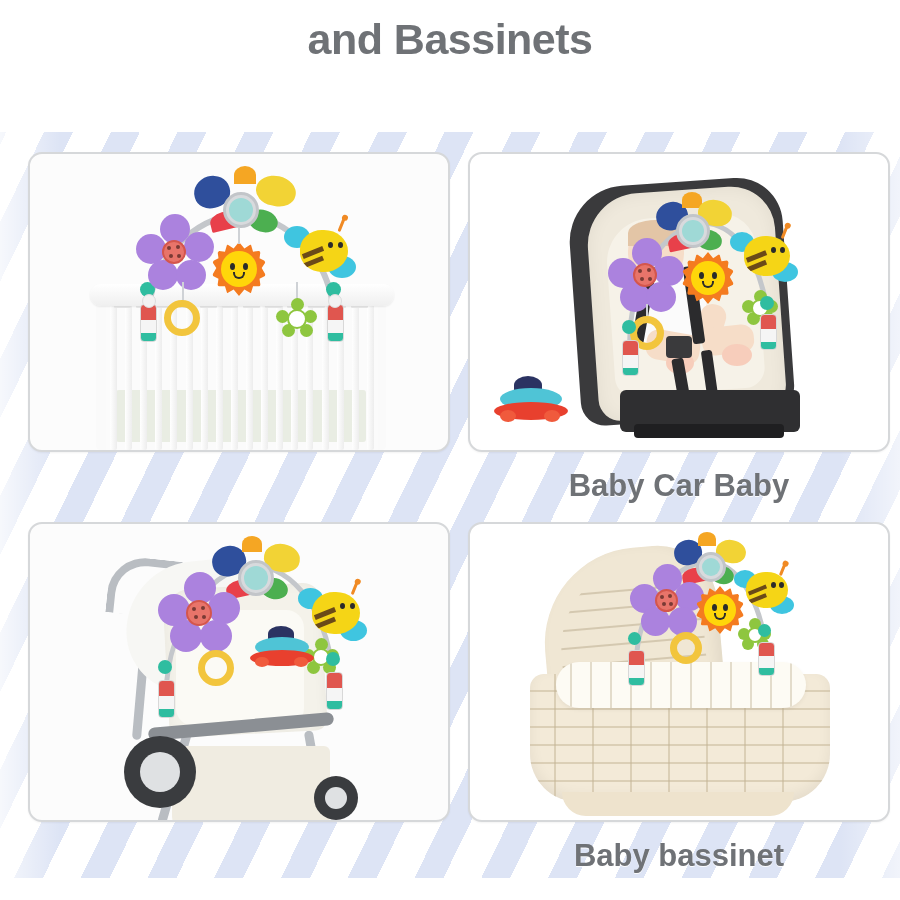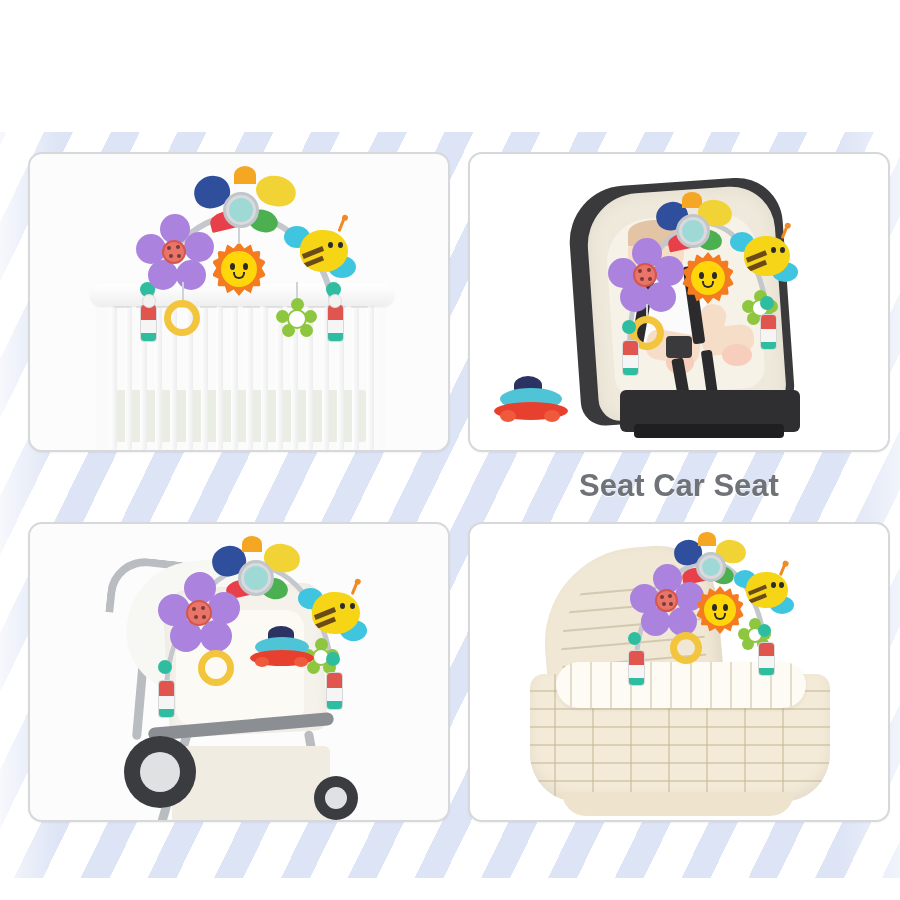--- a/index.html
+++ b/index.html
@@ -291,20 +291,21 @@
 
 <div class="bg-stripes"></div>
 <div class="bg-fade-top"></div>
 <div class="bg-fade-bottom"></div>
 <div class="bg-soft-left"></div>
 <div class="bg-soft-right"></div>
 
 <div class="page">
 
   <div class="headline">
+    <span class="l2">and Bassinets</span>
   </div>
 
   <div class="grid">
 
     <div class="cell">
       <div class="card card-1">
         <div class="scene">
 
           <div class="crib-post" style="left:66px;bottom:0;height:164px;"></div>
           <div class="crib-post" style="left:342px;bottom:0;height:164px;"></div>
@@ -524,21 +525,21 @@
           <div class="ufo" style="left:24px;top:222px;width:76px;height:48px;">
             <div class="ufo-dome" style="left:20px;top:0;width:28px;height:18px;"></div>
             <div class="ufo-mid" style="left:6px;top:12px;width:62px;height:22px;"></div>
             <div class="ufo-base" style="left:0px;top:26px;width:74px;height:18px;"></div>
             <div class="ufo-wheel" style="left:6px;top:34px;width:16px;height:12px;"></div>
             <div class="ufo-wheel" style="left:50px;top:34px;width:16px;height:12px;"></div>
           </div>
 
         </div>
       </div>
-      <div class="caption">Seat Car Seat</div>
+      <div class="caption">Baby Car Baby</div>
     </div>
 
     <div class="cell">
       <div class="card card-3">
         <div class="scene">
 
           <div class="st-handle"></div>
           <div class="st-frame" style="left:108px;top:76px;width:9px;height:140px;transform:rotate(5deg);"></div>
           <div class="st-frame" style="left:140px;top:206px;width:9px;height:96px;transform:rotate(16deg);"></div>
           <div class="st-frame" style="left:282px;top:206px;width:9px;height:96px;transform:rotate(-10deg);"></div>
@@ -742,16 +743,17 @@
             </div>
 
             <div class="clip" style="left:158px;top:126px;height:36px;"></div>
             <div class="bead teal" style="left:158px;top:108px;width:13px;height:13px;"></div>
             <div class="clip" style="left:288px;top:118px;height:34px;"></div>
             <div class="bead teal" style="left:288px;top:100px;width:13px;height:13px;"></div>
           </div>
 
         </div>
       </div>
+      <div class="caption">Baby bassinet</div>
     </div>
 
   </div>
 </div>
 
 </body></html>

